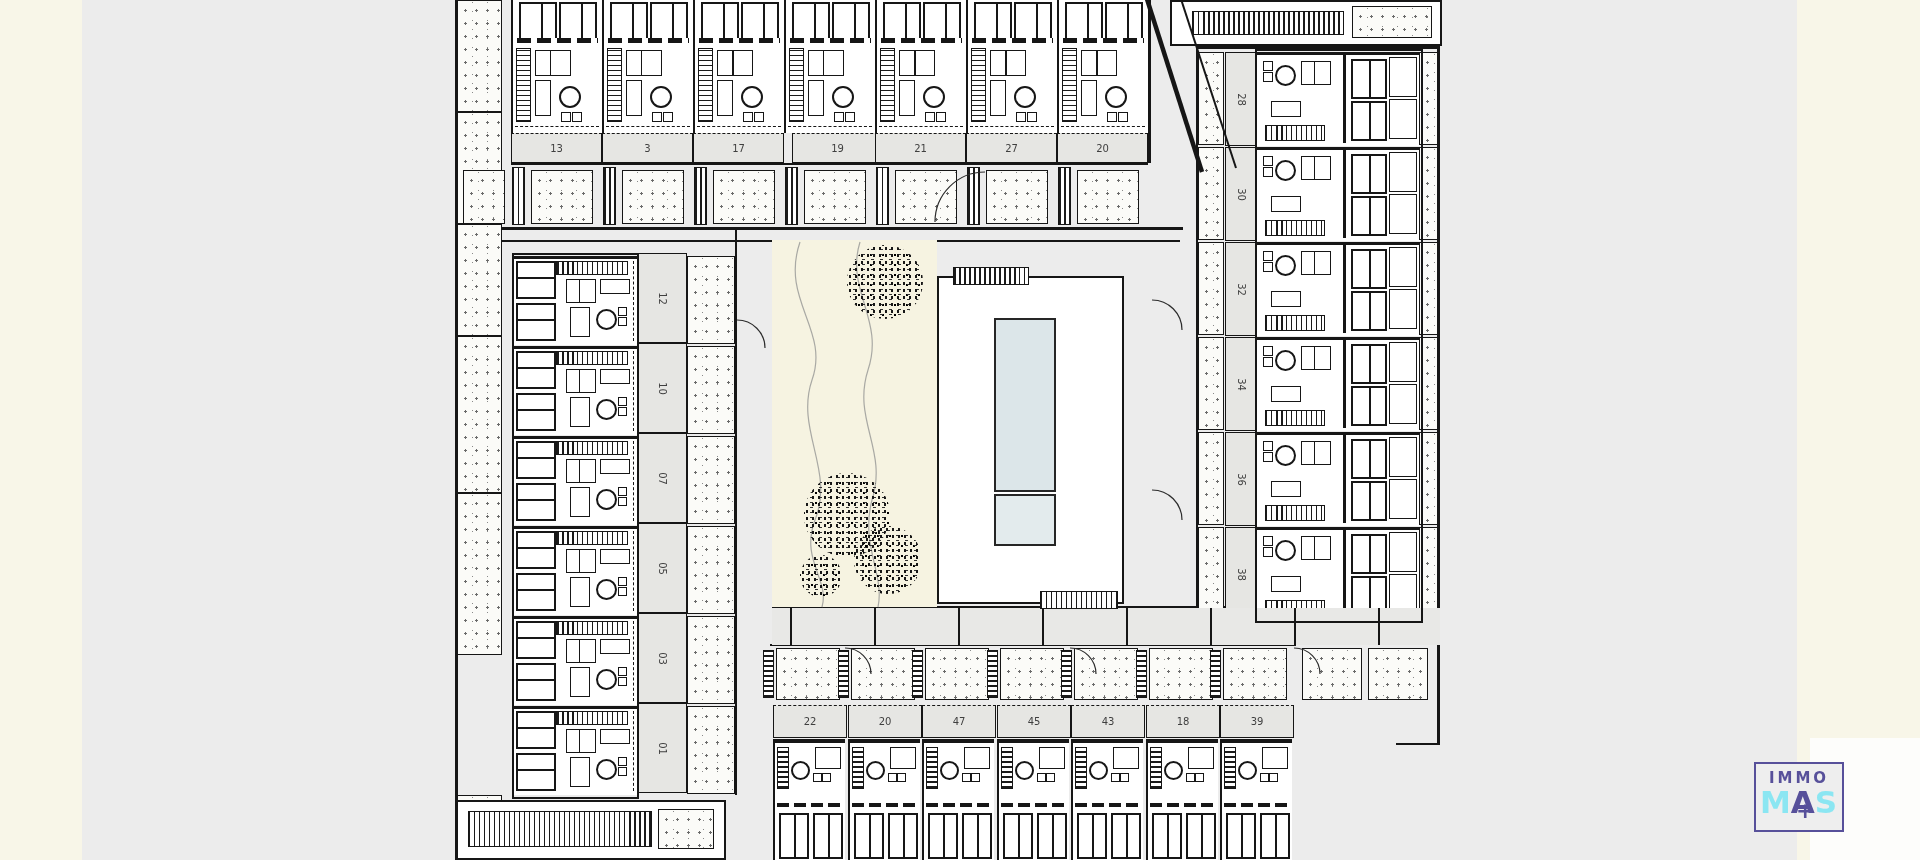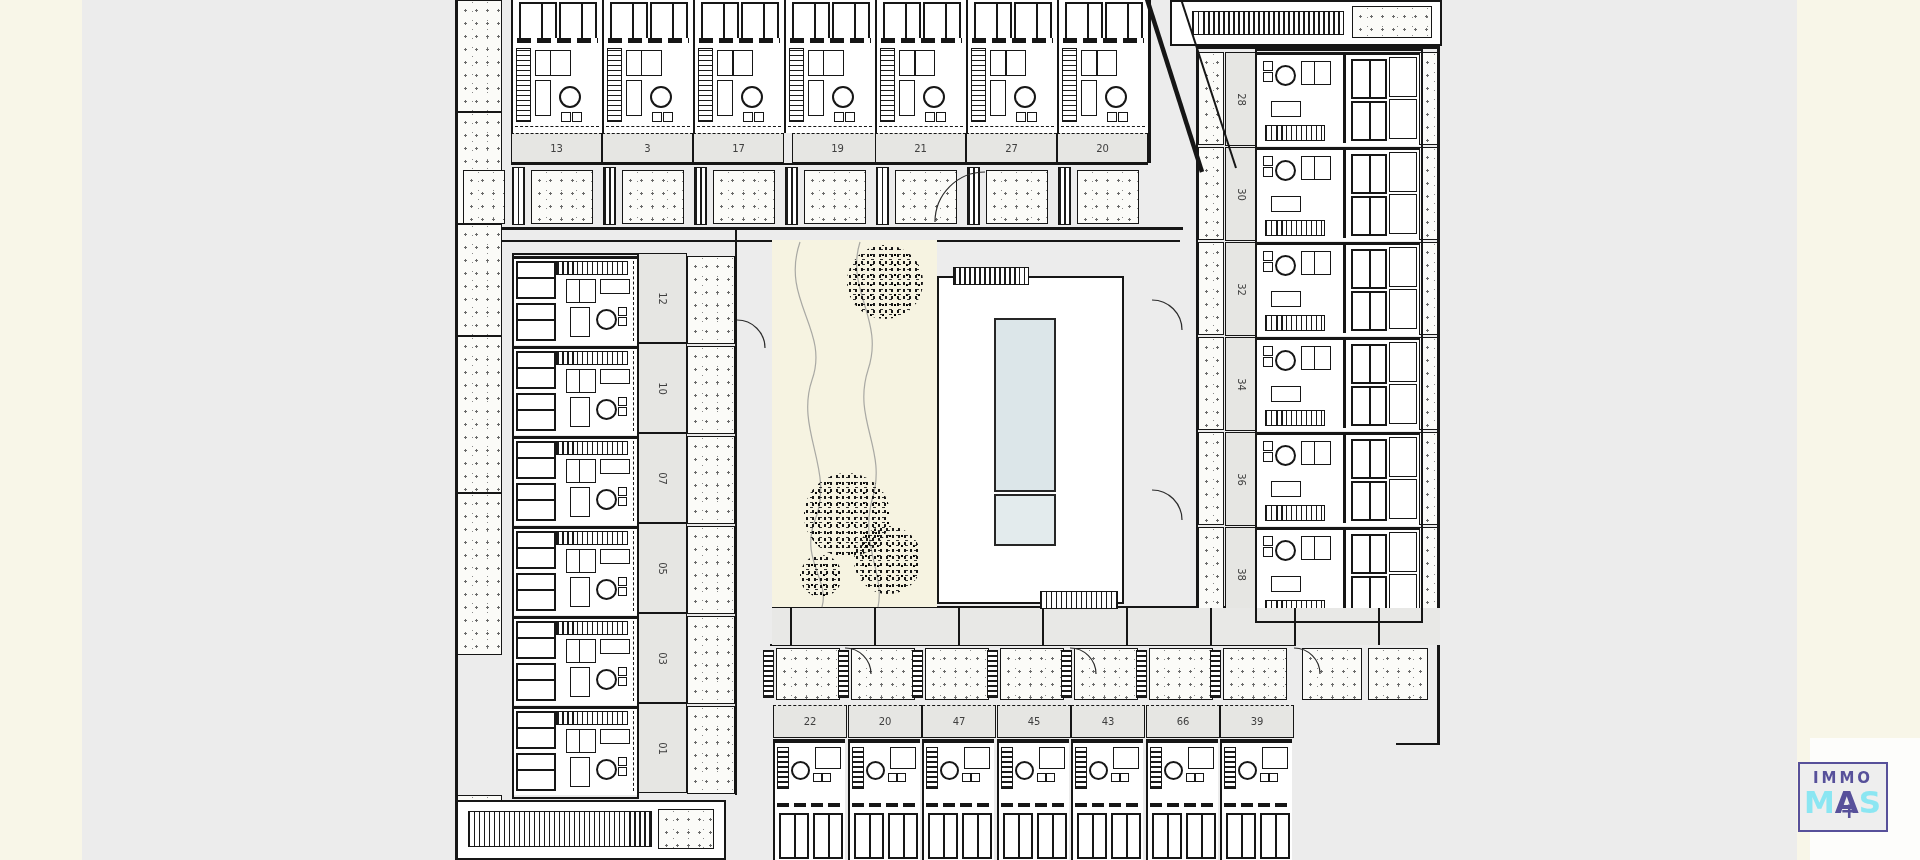--- a/index.html
+++ b/index.html
@@ -23,21 +23,21 @@
        font-size:10px;color:#3f3f3f;}
   .numband{background:#e6e6e3;border:1.6px solid #161616;border-top-style:dashed;}
   .rot span{transform:rotate(90deg);display:block;}
   .tree{position:absolute;border-radius:50%;
     background-image:radial-gradient(#161616 1.2px, transparent 1.4px),
                      radial-gradient(#333 1px, transparent 1.2px),
                      radial-gradient(#000 1.4px, transparent 1.6px);
     background-size:6px 7px,9px 5px,12px 10px;background-position:0 0,3px 2px,6px 5px;}
   .pool{position:absolute;background:#dce6e9;border:2px solid #262626;}
   .circle{position:absolute;border:2px solid #161616;border-radius:50%;background:#fff;}
-  #logo{position:absolute;left:1798px;top:762px;width:86px;height:66px;
+  #logo{position:absolute;left:1754px;top:762px;width:86px;height:66px;
         border:2.5px solid #57509a;background:#eeeeee;}
   #logo .l1{position:absolute;left:0;right:0;top:5px;text-align:center;
             font-weight:bold;font-size:15px;letter-spacing:3px;color:#57509a;}
   #logo .l2{position:absolute;left:4px;top:20px;font-weight:bold;font-size:31px;letter-spacing:0px;}
   #logo .cy{color:#8be6f2;} #logo .pu{color:#57509a;}
   #logo .plus{position:absolute;left:40px;top:34px;font-size:22px;font-weight:bold;color:#57509a;}
   svg{position:absolute;left:0;top:0;pointer-events:none;}
 </style>
 </head>
 <body>
@@ -472,21 +472,21 @@
     <div class="circle" style="left:16px;top:22px;width:15px;height:15px;"></div>
     <div class="outline" style="left:38px;top:34px;width:7px;height:7px;"></div>
     <div class="outline" style="left:47px;top:34px;width:7px;height:7px;"></div>
     <div class="abs" style="left:2px;top:64px;width:64px;height:4px;background:repeating-linear-gradient(90deg,#161616 0 12px,#fff 12px 17px);"></div>
     <div class="outline2" style="left:4px;top:74px;width:26px;height:42px;background:linear-gradient(90deg,transparent 0 13px,#161616 13px 15px,transparent 15px);"></div>
     <div class="outline2" style="left:38px;top:74px;width:26px;height:42px;background:linear-gradient(90deg,transparent 0 13px,#161616 13px 15px,transparent 15px);"></div>
   </div>
         <div class="abs stipple cellb" style="left: 1149px; top: 648px; width: 62px; height: 50px;"></div>
         <div class="abs hatchh" style="left: 1136px; top: 650px; width: 9px; height: 46px;"></div>
         <div class="abs num numband" style="left: 1146px; top: 705px; width: 72px; height: 31px;">
-          <span>66</span>
+          <span>18</span>
         </div>
         <div class="abs" style="width: 70px; height: 121px; background: rgb(255, 255, 255); border-left: 2px solid rgb(22, 22, 22); left: 1146px; top: 739px;">
     <div class="line" style="left:0;top:0;width:70px;height:3.5px;"></div>
     <div class="abs hatchh" style="left:2px;top:8px;width:10px;height:40px;"></div>
     <div class="outline" style="left:40px;top:8px;width:24px;height:20px;"></div>
     <div class="circle" style="left:16px;top:22px;width:15px;height:15px;"></div>
     <div class="outline" style="left:38px;top:34px;width:7px;height:7px;"></div>
     <div class="outline" style="left:47px;top:34px;width:7px;height:7px;"></div>
     <div class="abs" style="left:2px;top:64px;width:64px;height:4px;background:repeating-linear-gradient(90deg,#161616 0 12px,#fff 12px 17px);"></div>
     <div class="outline2" style="left:4px;top:74px;width:26px;height:42px;background:linear-gradient(90deg,transparent 0 13px,#161616 13px 15px,transparent 15px);"></div>

